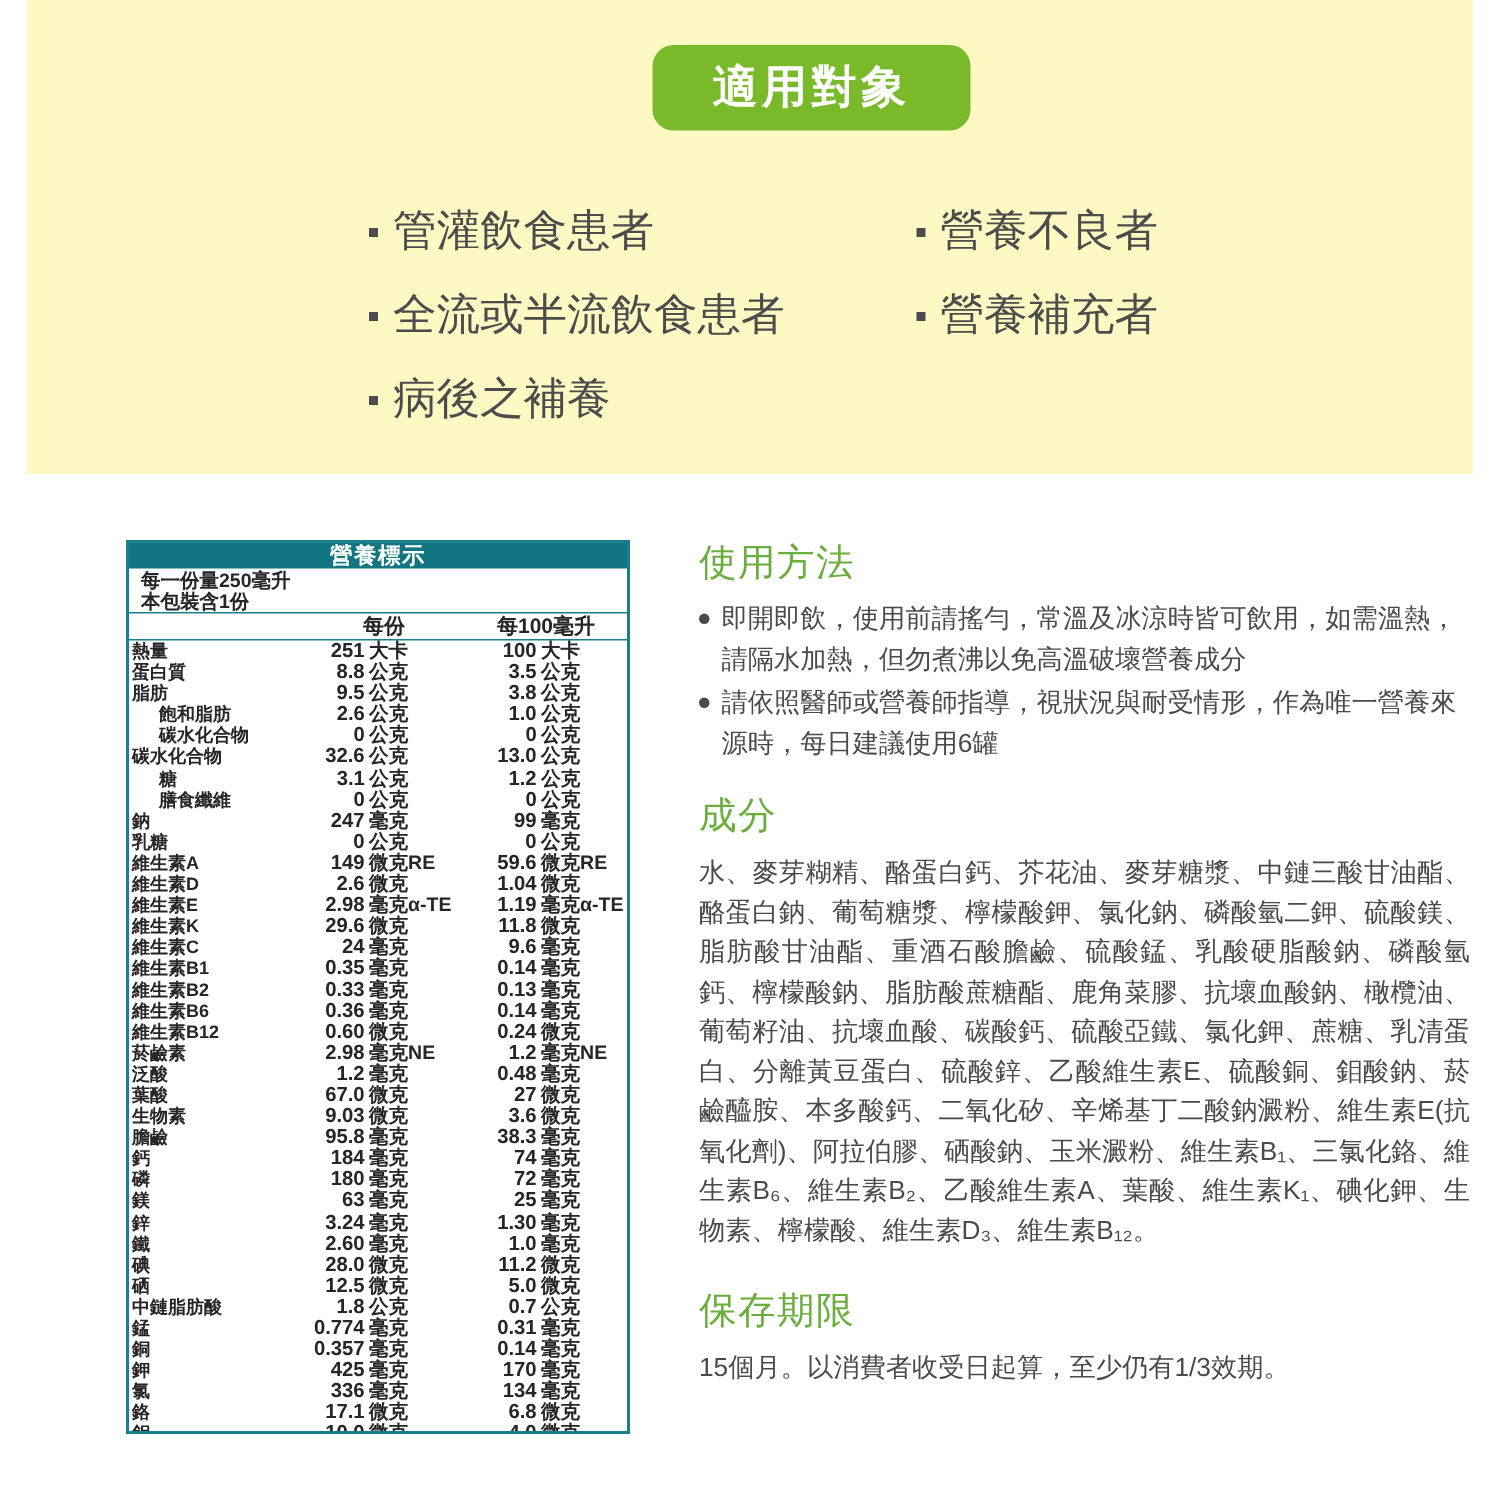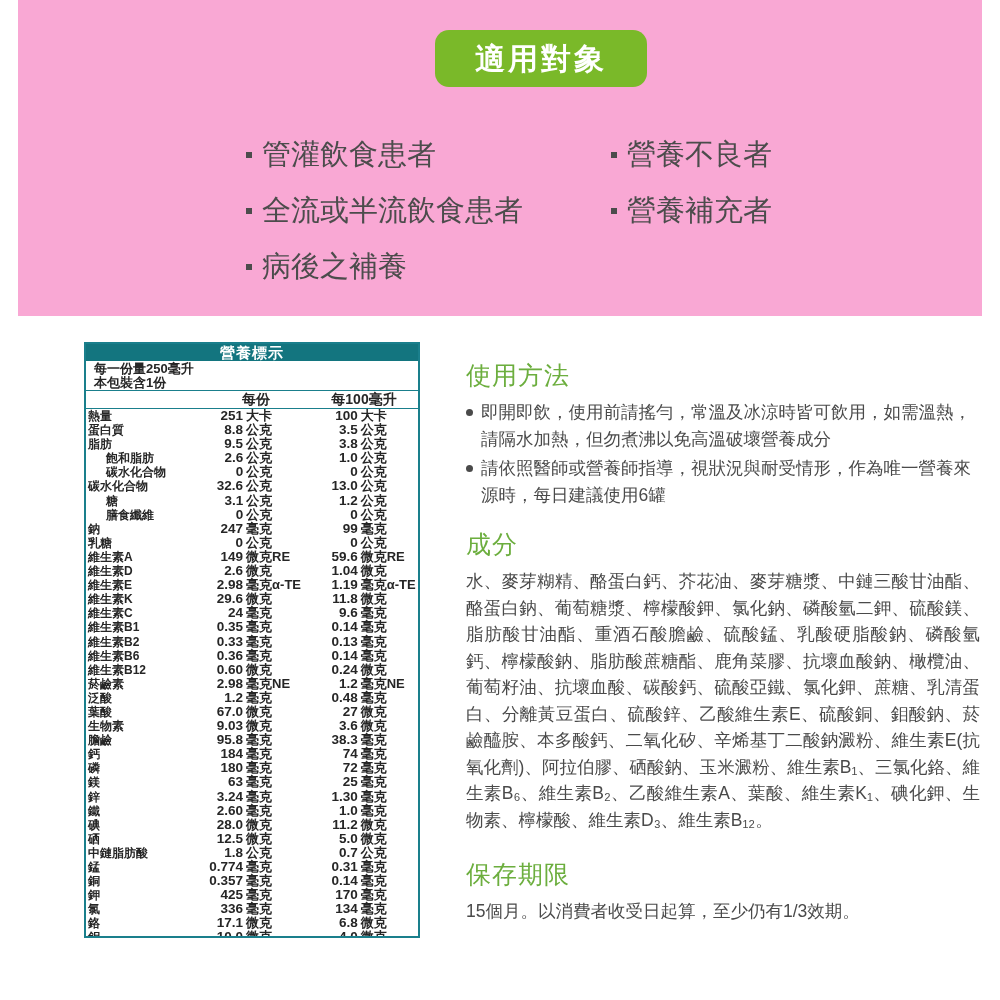--- a/index.html
+++ b/index.html
@@ -8,21 +8,21 @@
     font-family: "Liberation Sans", "DejaVu Sans", sans-serif;
     background: #ffffff;
     color: #3c3c3c;
     overflow: hidden;
   }
 
   
   #top-band {
     position: absolute;
     left: 18px; top: 0; width: 964px; height: 316px;
-    background: #f9a8d4;
+    background: #fef9c3;
   }
   #badge {
     position: absolute;
     left: 417px; top: 30px;
     width: 212px; height: 57px;
     background: #7ab929;
     border-radius: 14px;
     display: flex; align-items: center; justify-content: center;
   }
   #badge-text {
@@ -54,21 +54,21 @@
     width: 6px; height: 6px;
     background: #4c4c4c;
     margin-right: 10px;
     margin-top: 26px;
     flex: 0 0 auto;
   }
 
   
   #nutrition {
     position: absolute;
-    left: 84px; top: 342px;
+    left: 84px; top: 360px;
     width: 336px; height: 596px;
     background: #ffffff;
     border: 2px solid #1a7f8c;
     font-family: "Liberation Sans", "DejaVu Sans", sans-serif;
     color: #262626;
     overflow: hidden;
   }
   #nf-title {
     background: #13757f;
     color: #ffffff;

